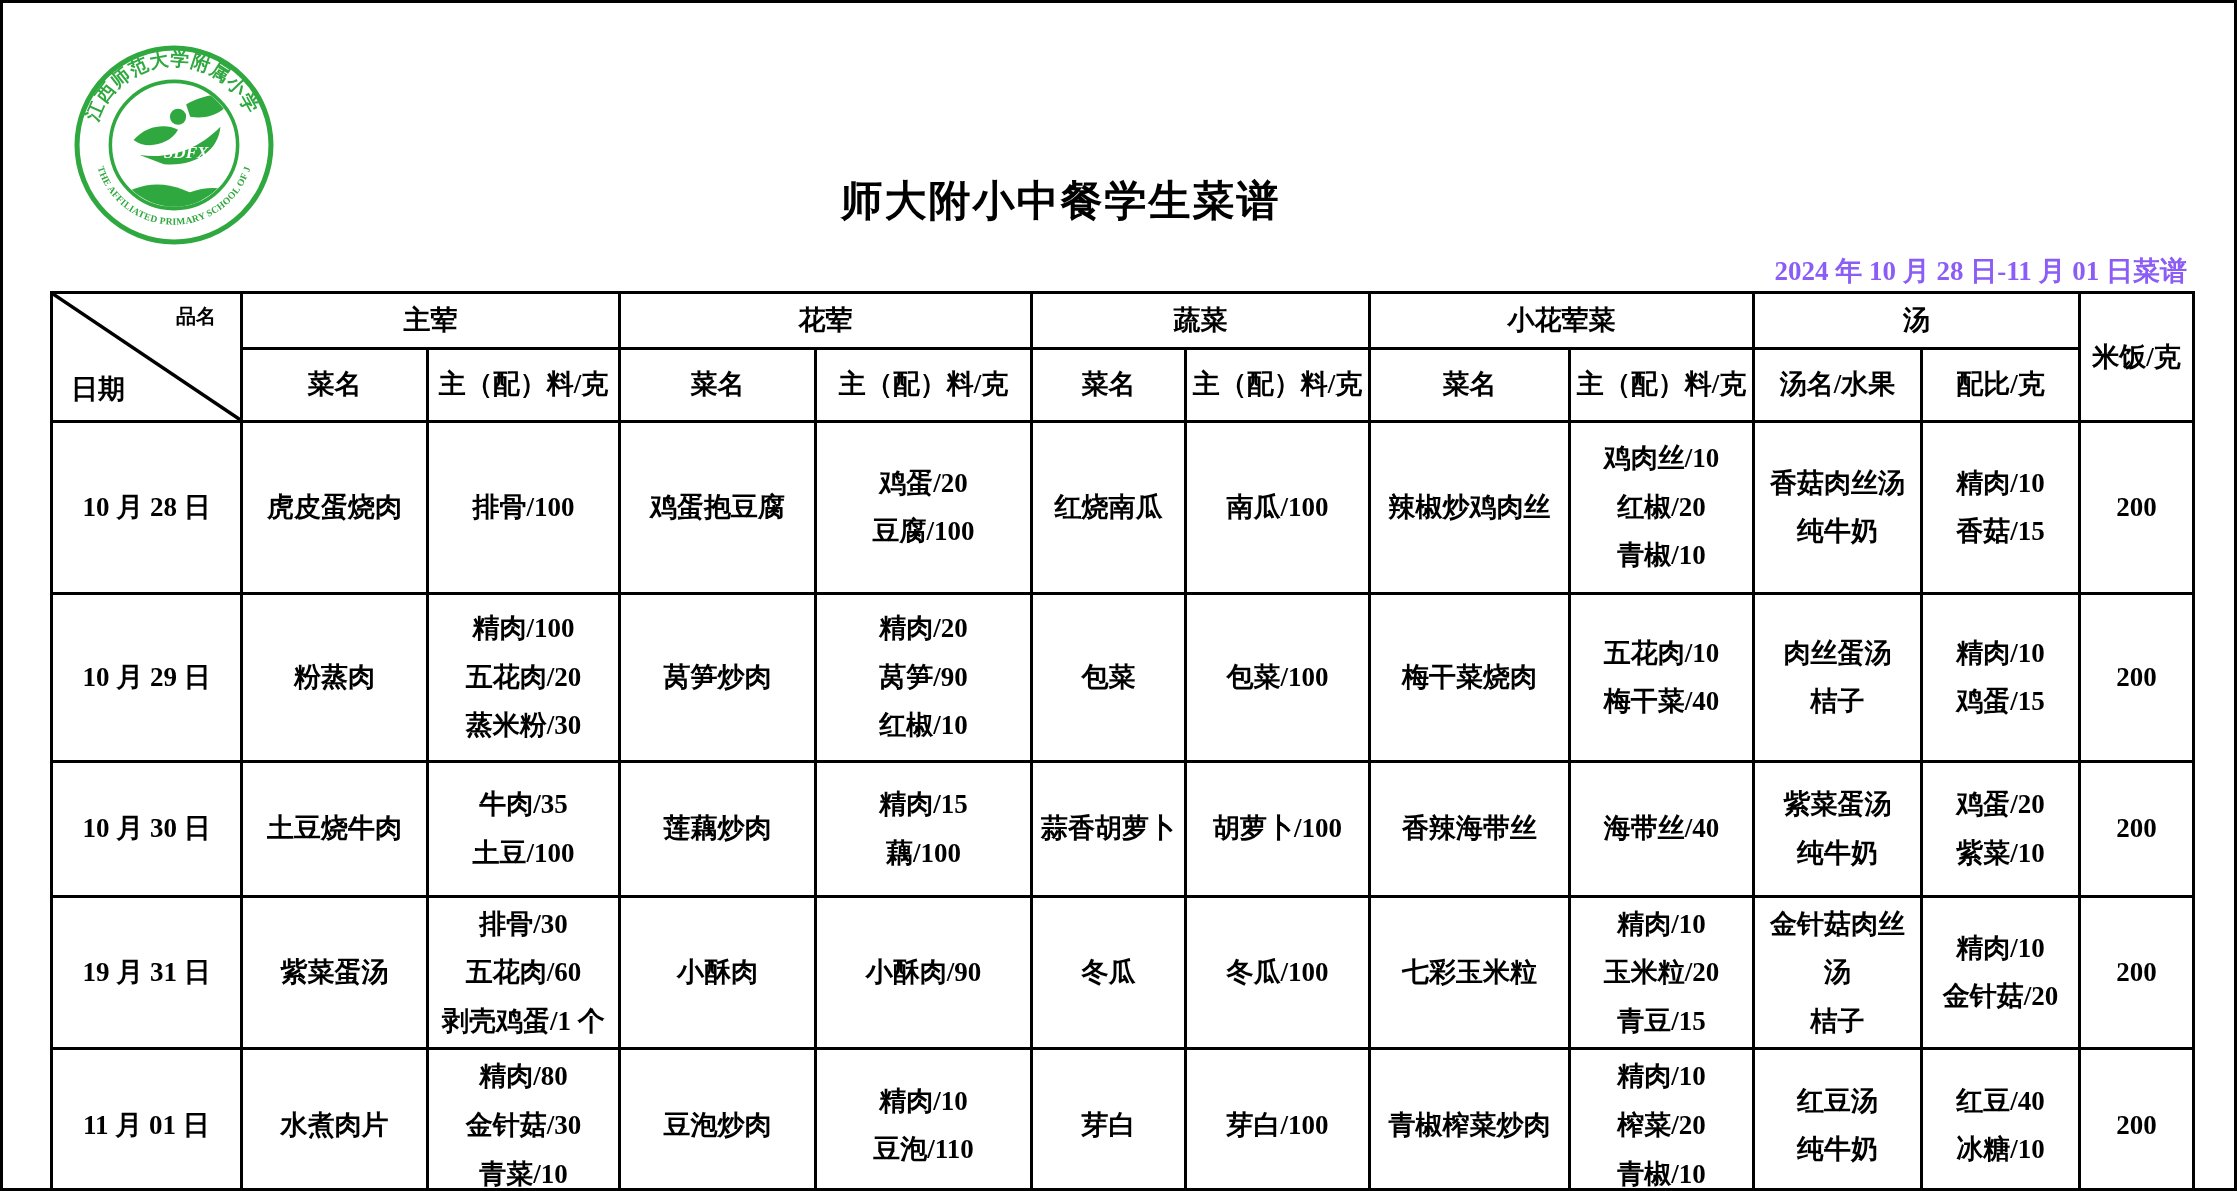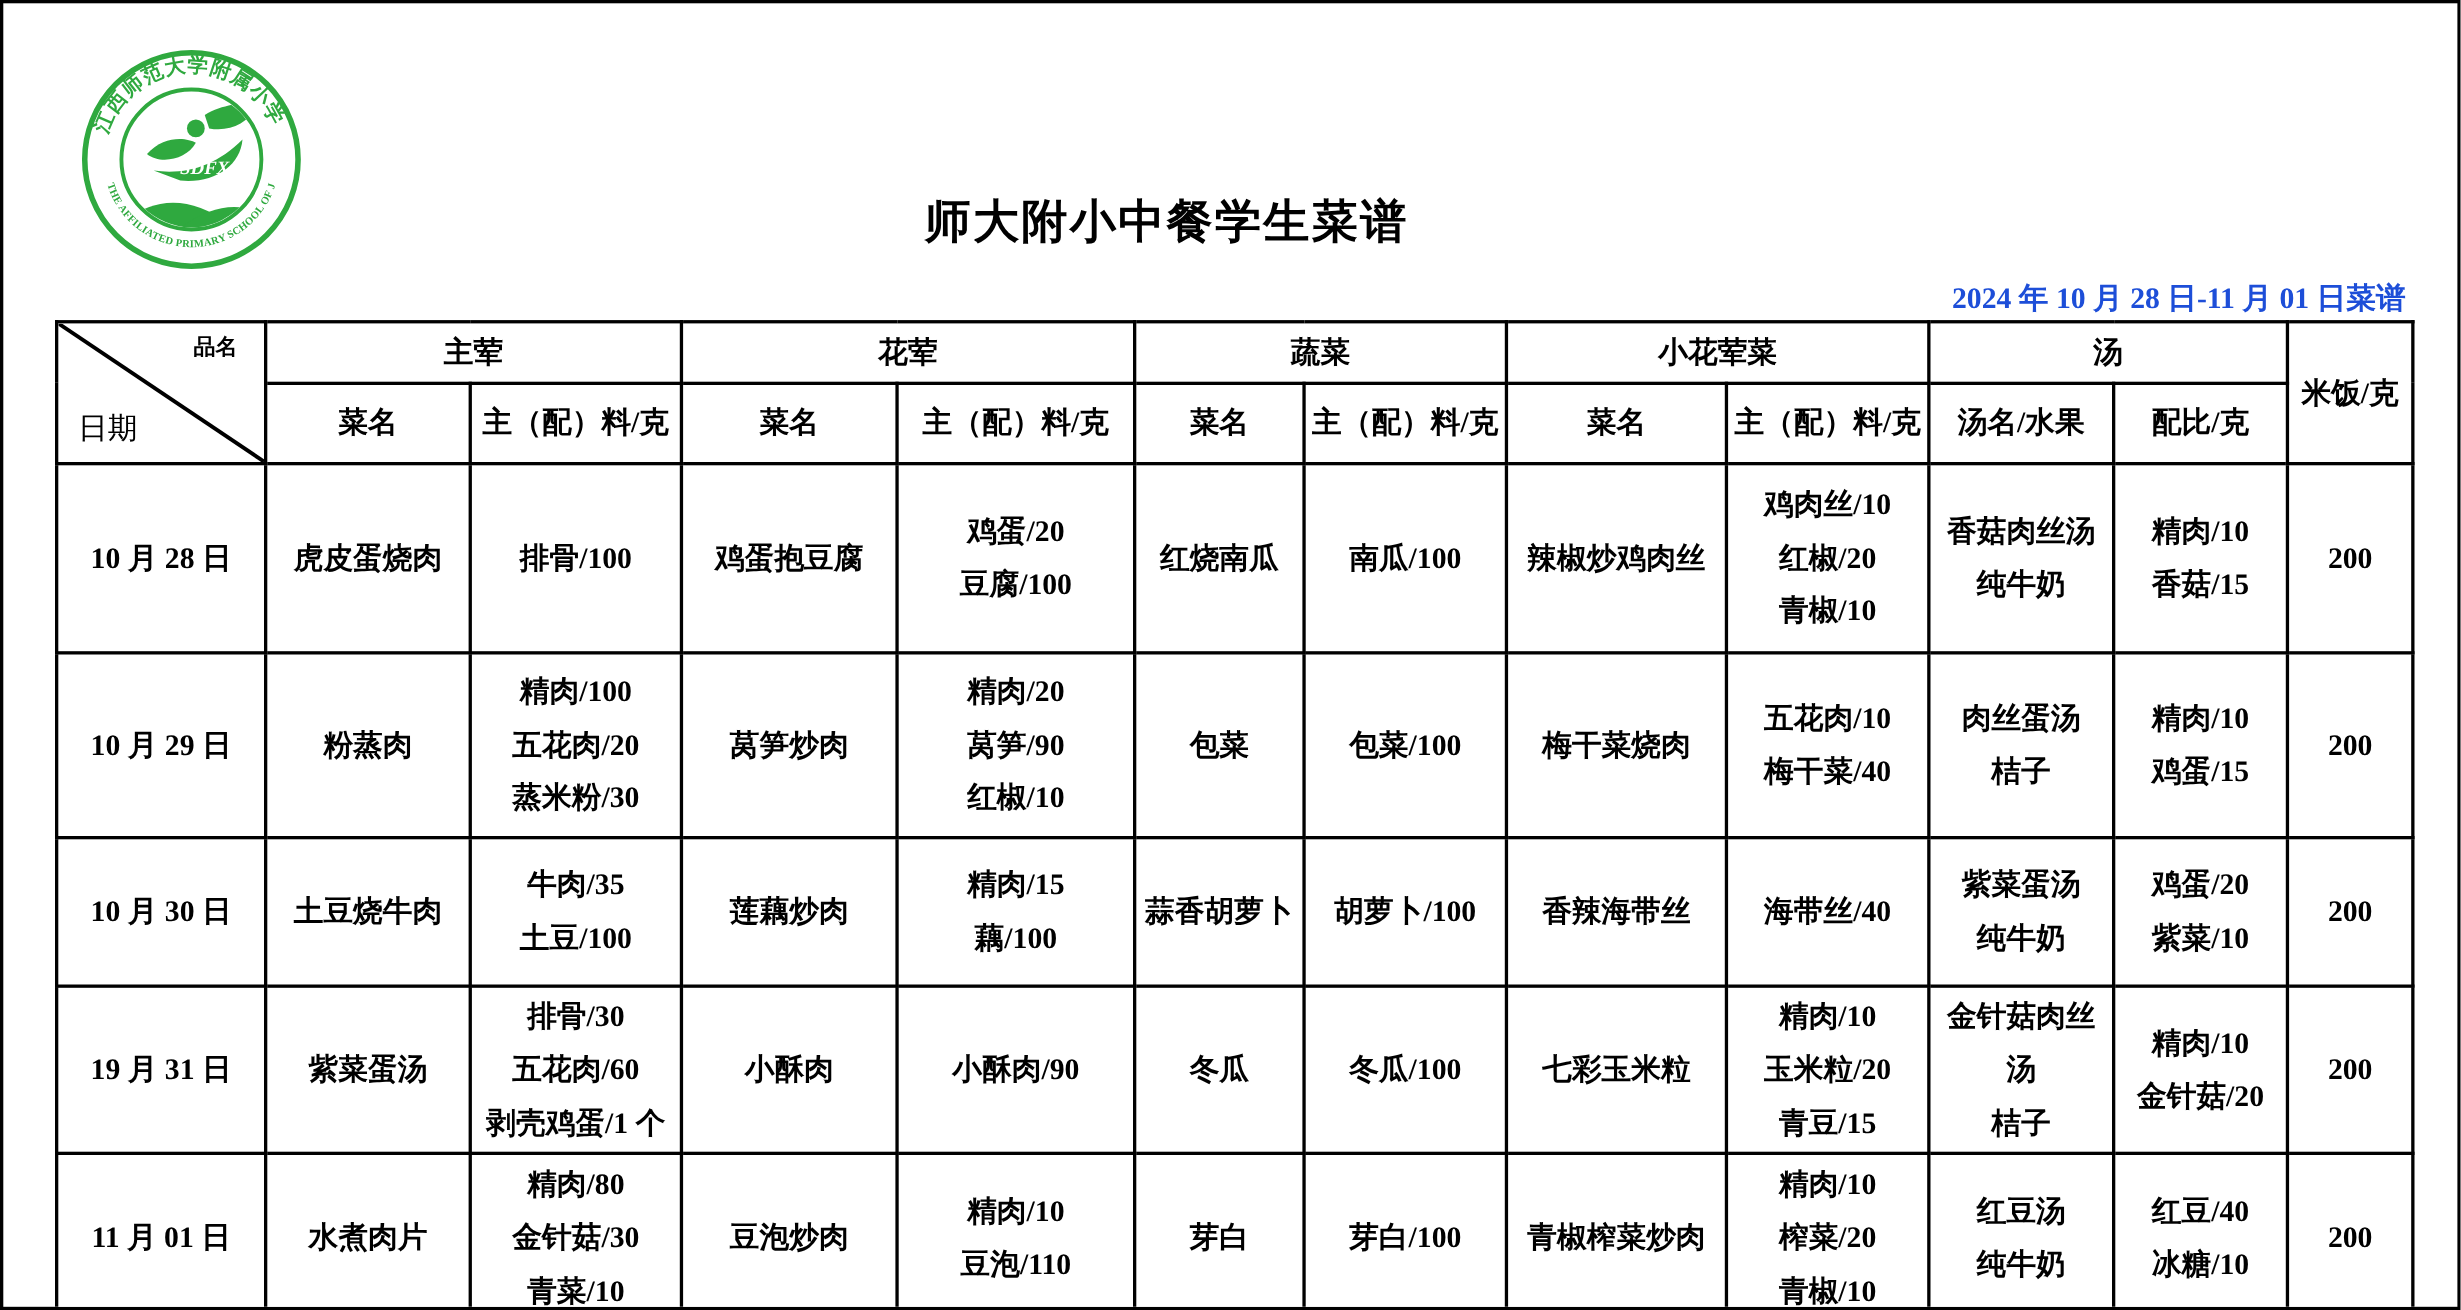--- a/index.html
+++ b/index.html
@@ -10,21 +10,21 @@
     background:#ffffff; border:3px solid #000; overflow:hidden;
   }
   .logo { position:absolute; left:70px; top:38px; width:202px; height:208px; }
   .title {
     position:absolute; top:170px; left:0; width:100%;
     text-align:center; font-size:42px; font-weight:bold; color:#000;
     transform:translateX(-58px); letter-spacing:2px;
   }
   .date-range {
     position:absolute; top:250px; right:47px;
-    font-size:27px; font-weight:bold; color:#1d4ed8;
+    font-size:27px; font-weight:bold; color:#8b5cf6;
   }
   table.menu {
     position:absolute; left:47px; top:288px;
     width:2142px; table-layout:fixed; border-collapse:collapse;
     background:#fff;
   }
   table.menu th, table.menu td {
     border:3px solid #000; text-align:center; vertical-align:middle;
     font-weight:bold; color:#000; font-size:27px; line-height:1.8;
     overflow:hidden; padding:2px;
@@ -32,21 +32,21 @@
   thead tr.g-row { height:44px; }
   thead tr.s-row { height:73px; }
   tbody tr.r1 { height:172px; }
   tbody tr.r2 { height:168px; }
   tbody tr.r3 { height:135px;margin-top:32px; }
   tbody tr.r4 { height:142px; }
   tbody tr.r5 { height:143px; }
   th.corner { position:relative; padding:0; }
   th.corner svg.diag { position:absolute; left:0; top:0; width:100%; height:100%; display:block; }
   .corner-top { position:absolute; top:4px; right:24px; font-size:20px; font-weight:bold; }
-  .corner-bottom { position:absolute; bottom:6px; left:18px; font-size:27px; font-weight:normal; }
+  .corner-bottom { position:absolute; bottom:6px; left:18px; font-size:27px; font-weight:bold; }
   td div { line-height:1.8; }
 </style>
 </head>
 <body>
 
 <div class="page">
 
   <div class="logo">
     <svg viewBox="0 0 200 200" width="202" height="208">
       <defs>

